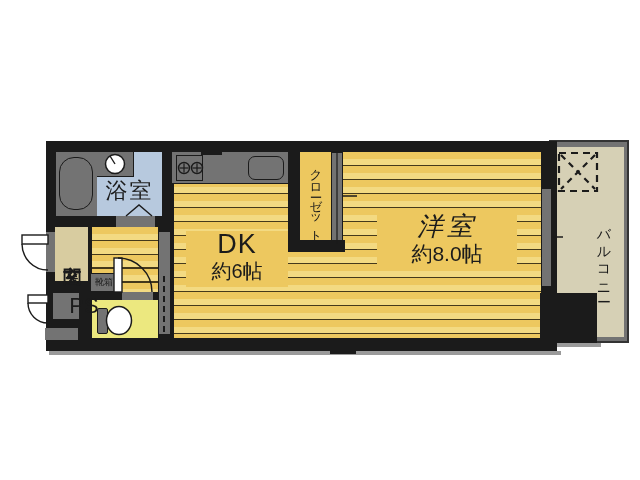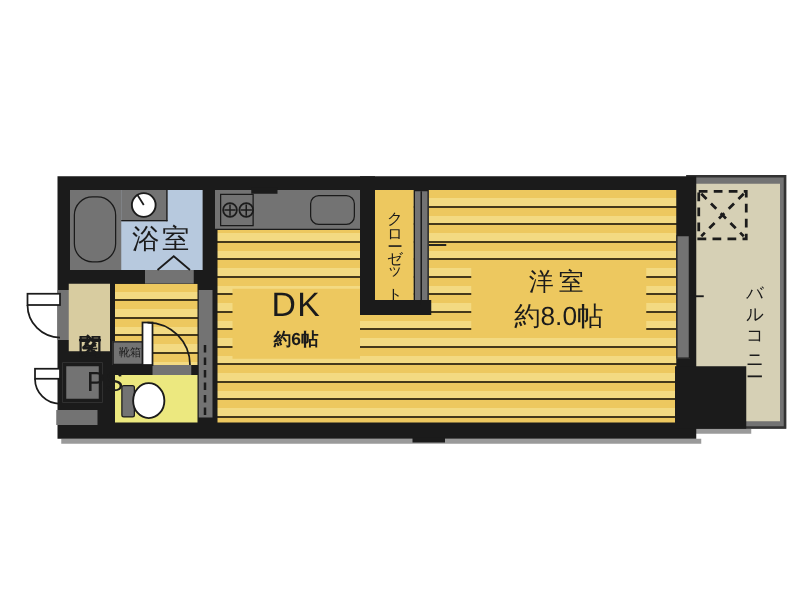--- a/index.html
+++ b/index.html
@@ -74,24 +74,24 @@
 
   <div class="abs wall" style="left:288px;top:141px;width:12px;height:111px;"></div>
   <div class="abs solidyellow ctr" style="left:300px;top:152px;width:31px;height:93px;">
     <span class="vtext lbl" style="font-size:12.5px;letter-spacing:1px;">クローゼット</span>
   </div>
   <div class="abs white" style="left:331px;top:152px;width:12px;height:93px;border:1.5px solid #1b1b1b;"></div>
   <div class="abs wall" style="left:288px;top:240px;width:57px;height:12px;"></div>
 
   <div class="abs solidyellow lbl" style="left:186px;top:231px;width:102px;height:56px;text-align:center;">
     <div style="font-size:27px;line-height:27px;letter-spacing:1px;">DK</div>
-    <div style="font-size:14px;line-height:27px;font-weight:bold;">約6帖</div>
+    <div style="font-size:20px;line-height:27px;">約6帖</div>
   </div>
   <div class="abs solidyellow lbl" style="left:377px;top:213px;width:140px;height:56px;text-align:center;">
-    <div style="font-size:20px;line-height:27px;letter-spacing:4px;">洋室</div>
+    <div style="font-size:26px;line-height:27px;letter-spacing:4px;font-style:italic;">洋室</div>
     <div style="font-size:21px;line-height:27px;">約8.0帖</div>
   </div>
 
   <div class="abs white" style="left:541px;top:188px;width:11px;height:99px;border:1.5px solid #1b1b1b;"></div>
 
   <div class="abs wall" style="left:540px;top:293px;width:57px;height:50px;"></div>
   <div class="abs ctr" style="left:592px;top:195px;width:24px;height:125px;">
     <span class="vtext lbl" style="font-size:14px;letter-spacing:3px;">バルコニー</span>
   </div>
 

